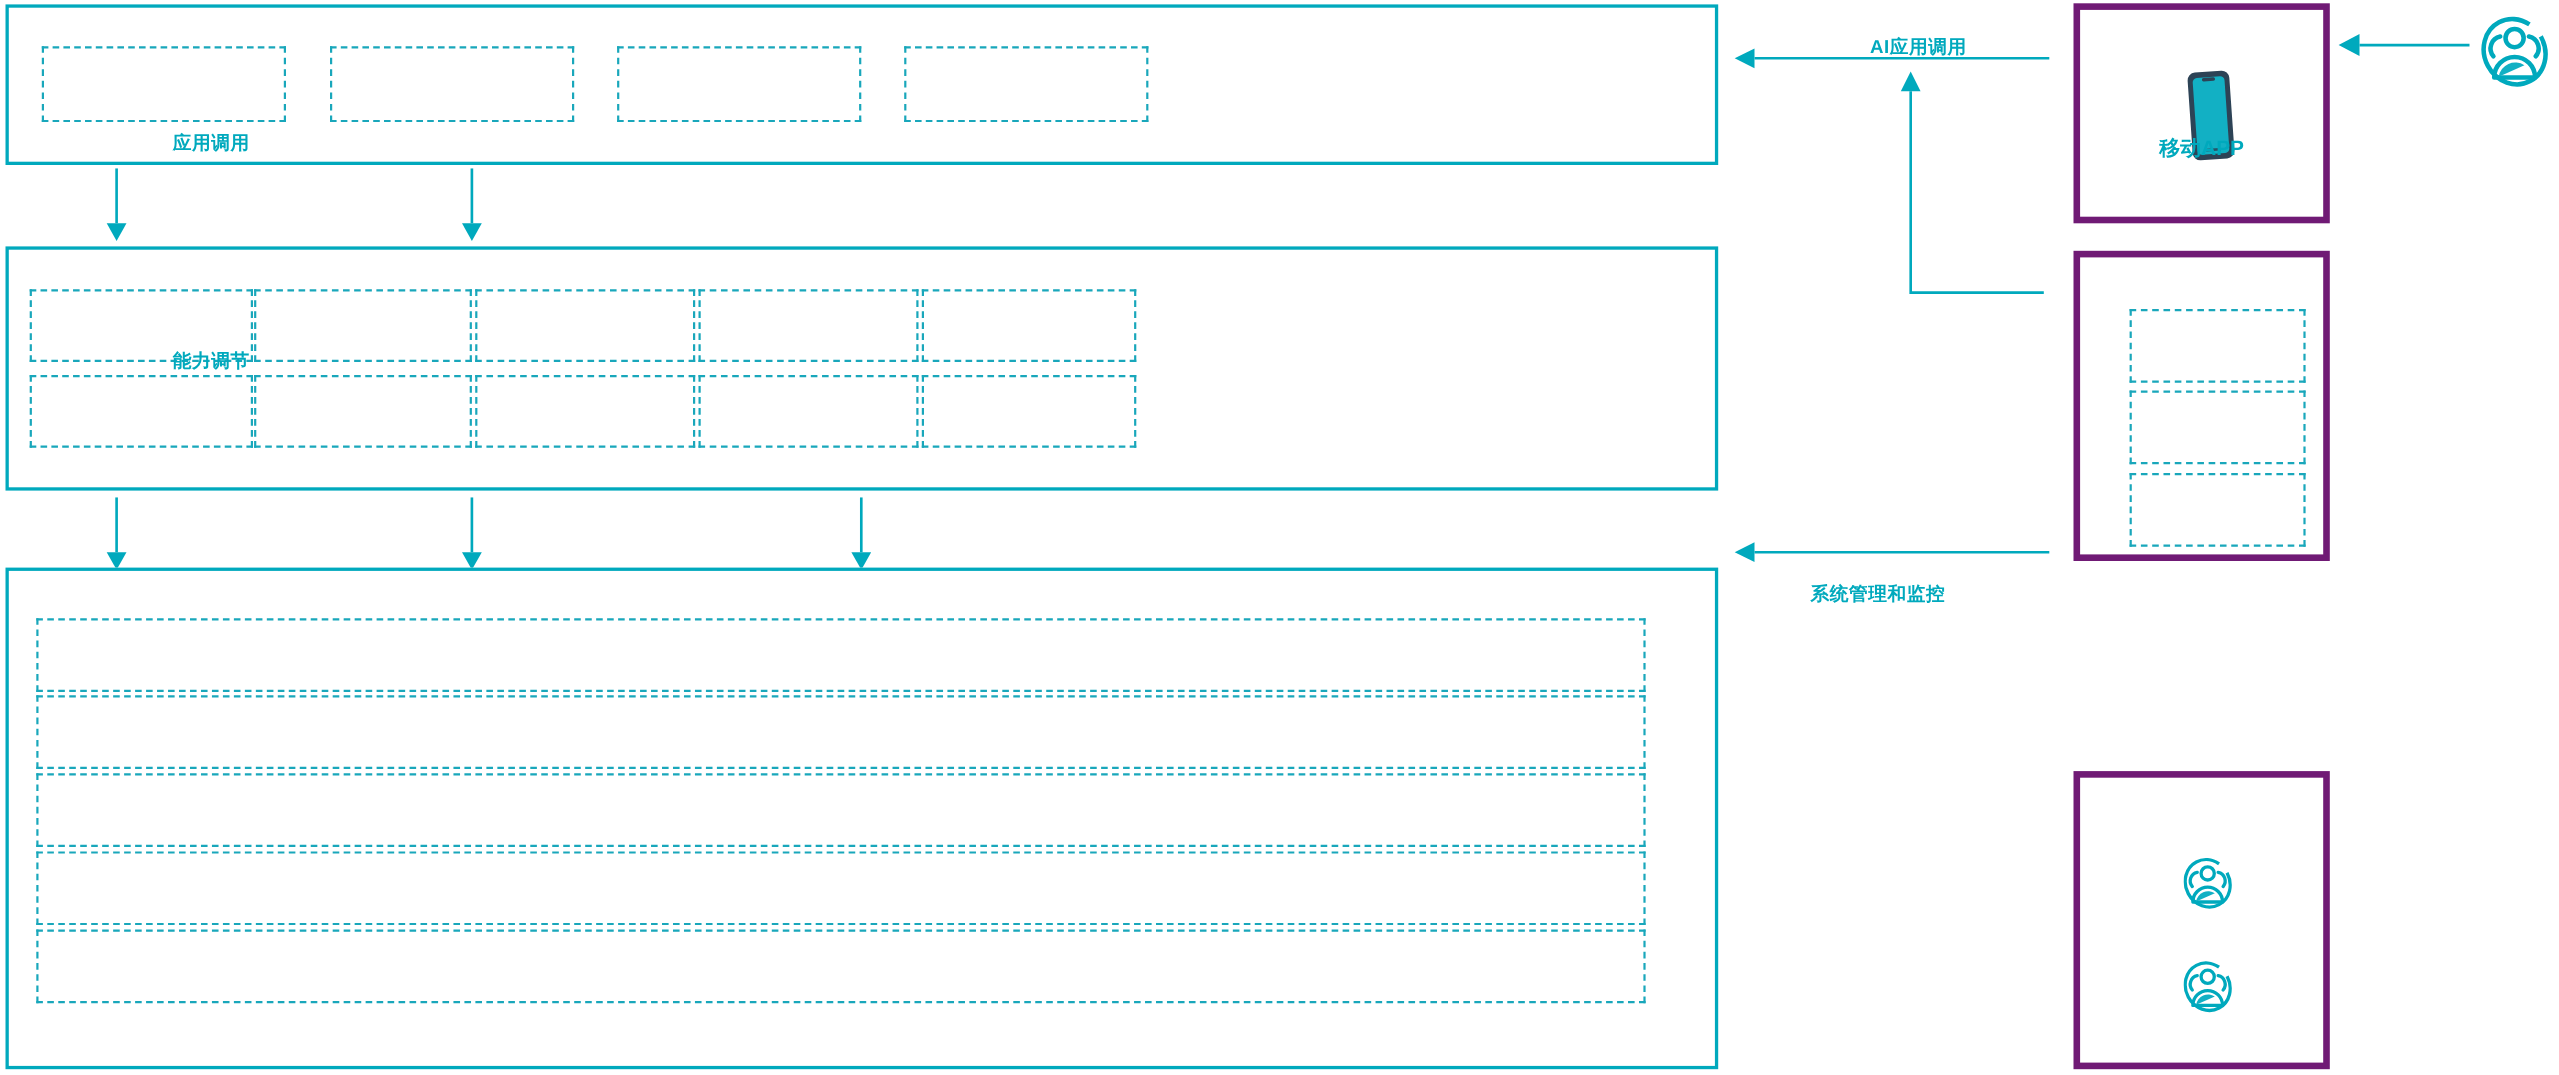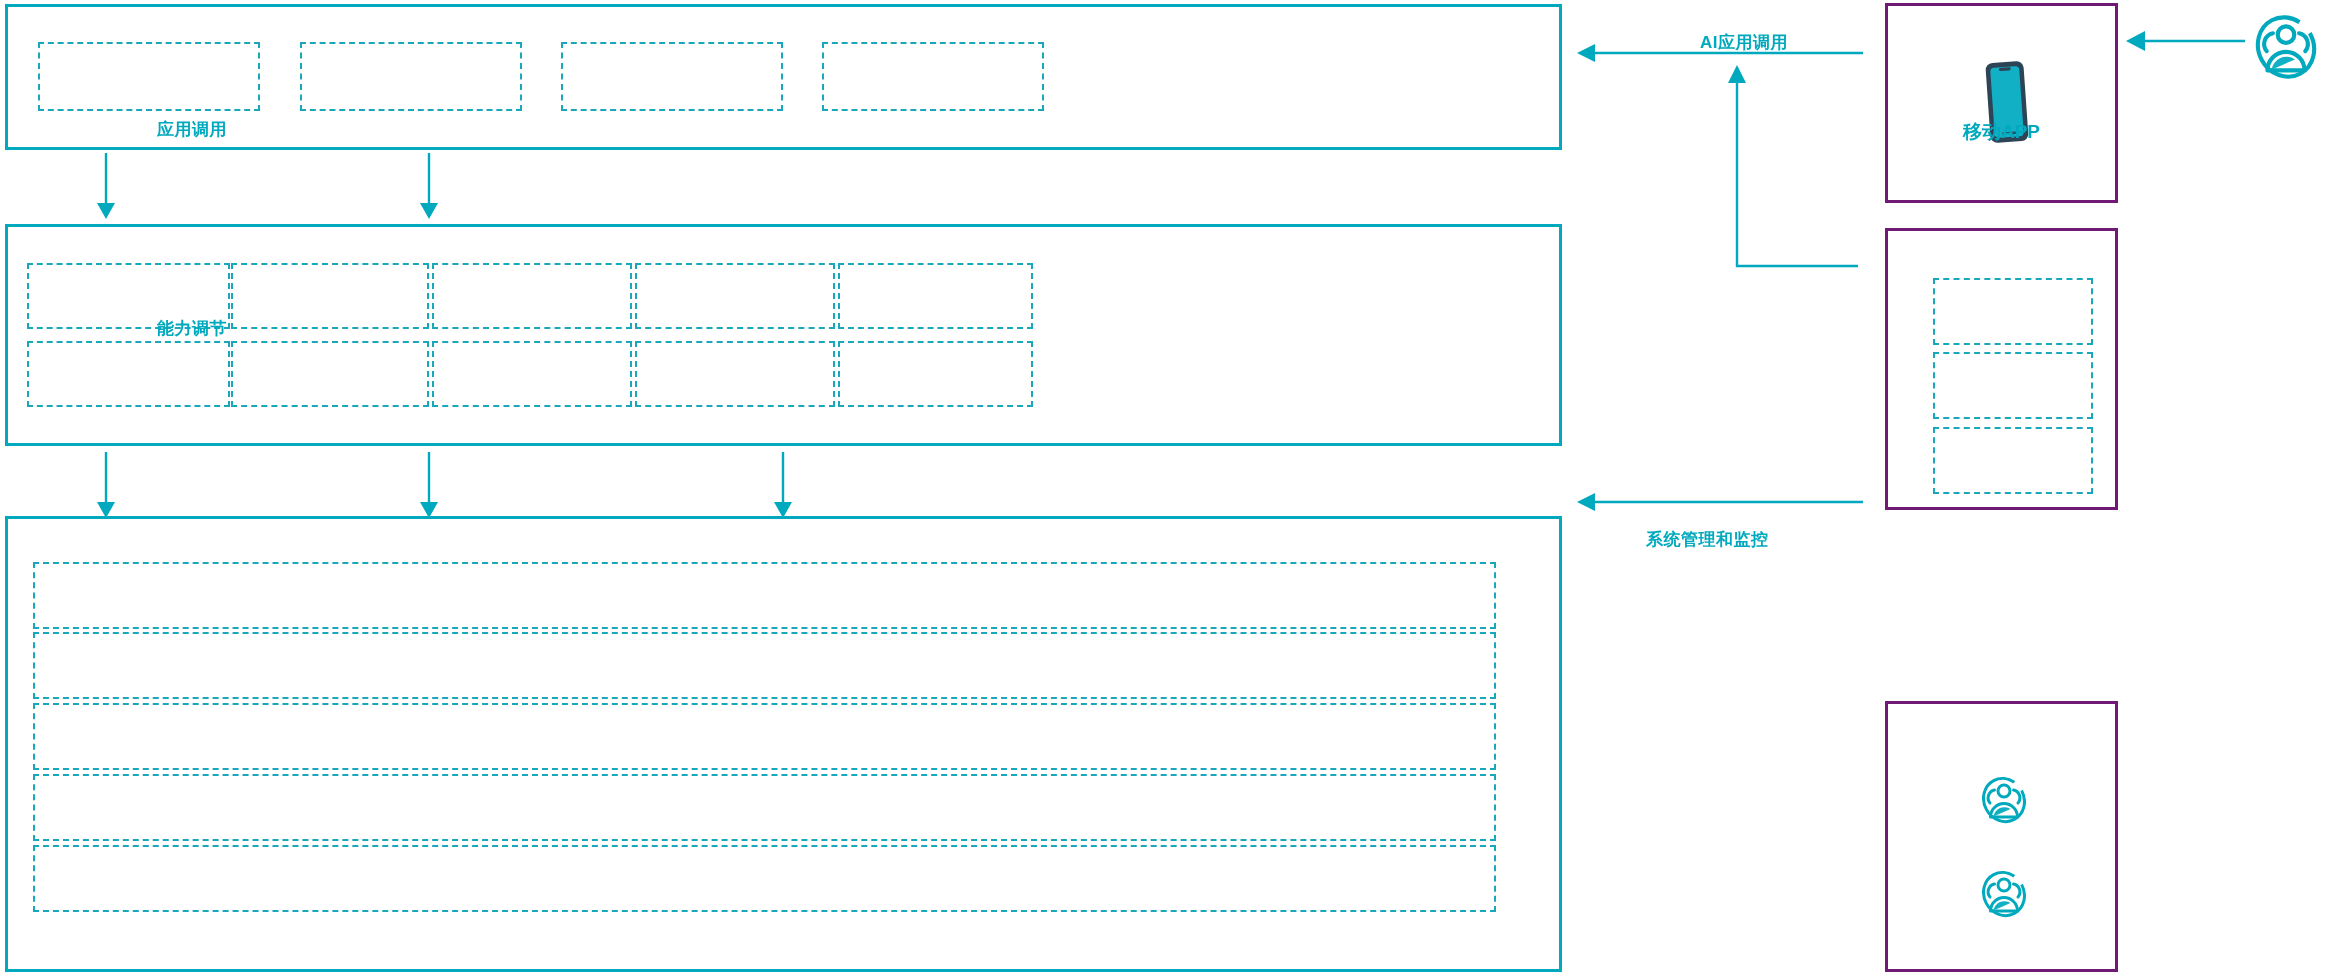--- a/index.html
+++ b/index.html
@@ -17,21 +17,21 @@
 
   
   .panel{
     position:absolute;
     border:3px solid #00a9bd;
     background:#ffffff;
     box-sizing:border-box;
   }
   .card{
     position:absolute;
-    border:3px solid #701a75;
+    border:6px solid #701a75;
     background:#ffffff;
     box-sizing:border-box;
   }
 
   
   .dbox{
     position:absolute;
     border:2px dashed #19a7bb;
     box-sizing:border-box;
     background:transparent;

